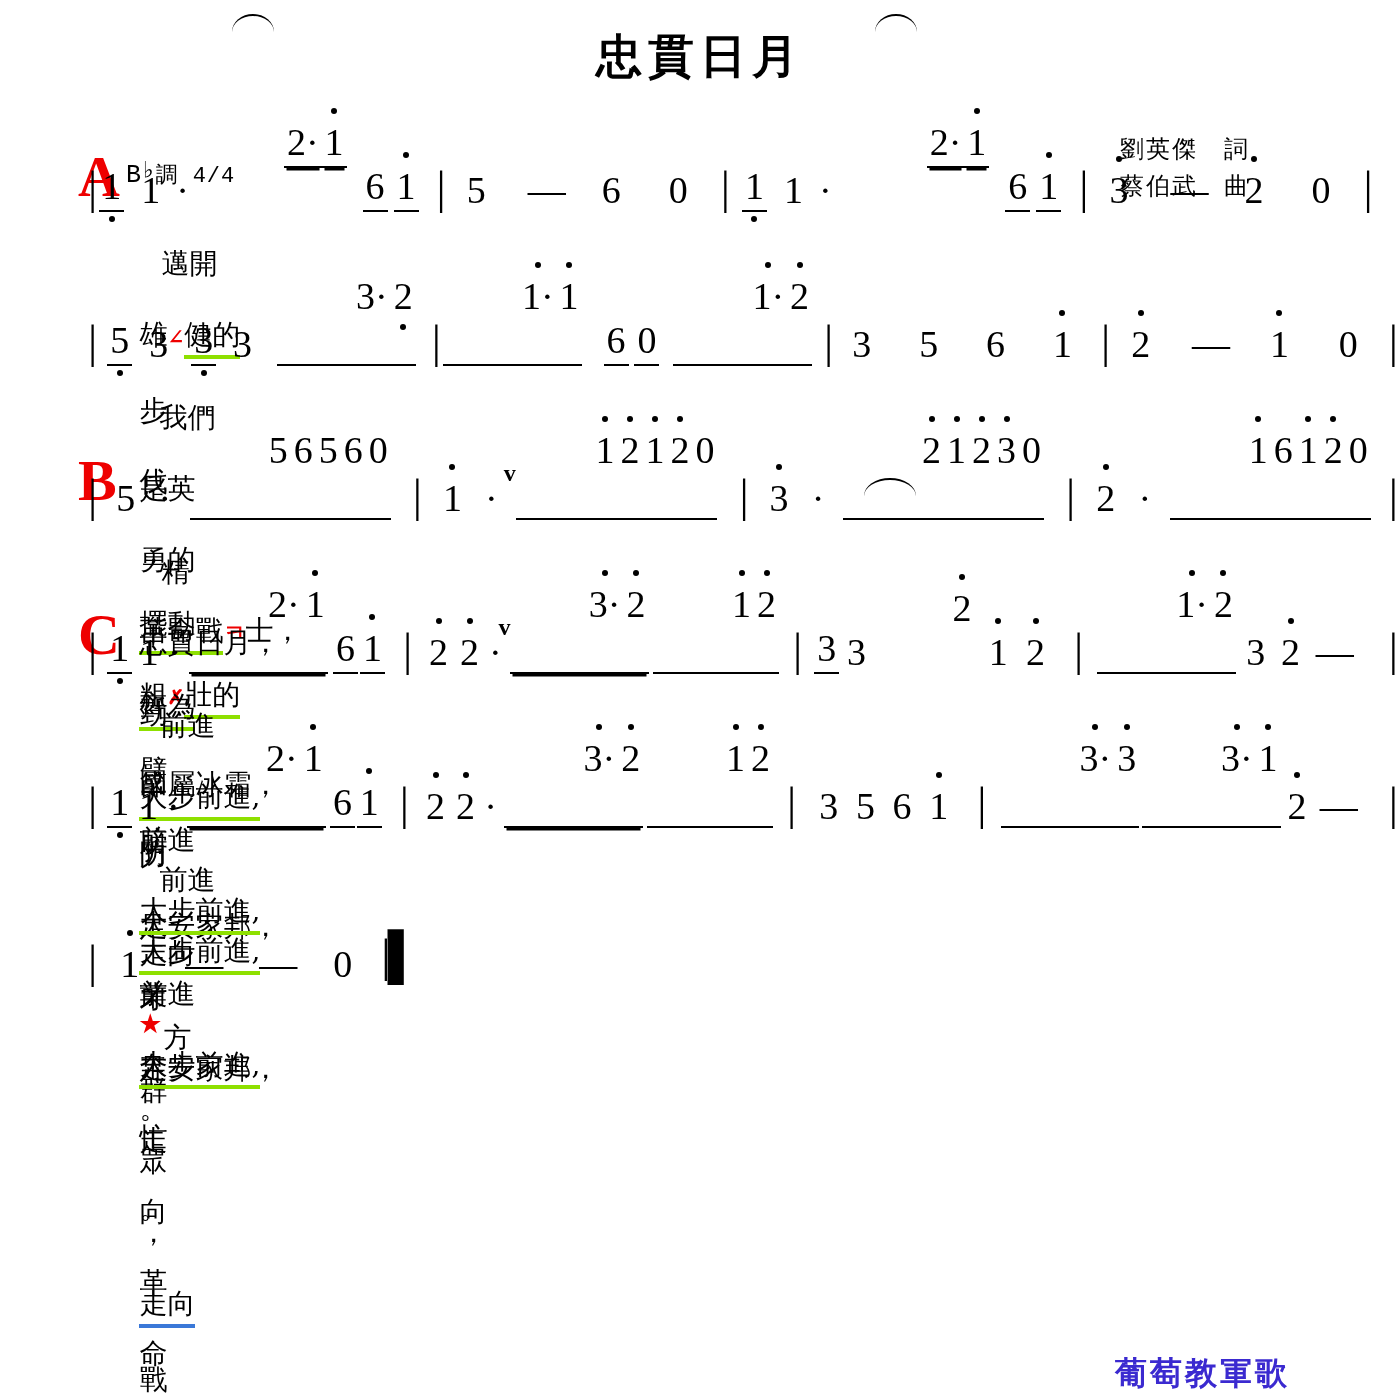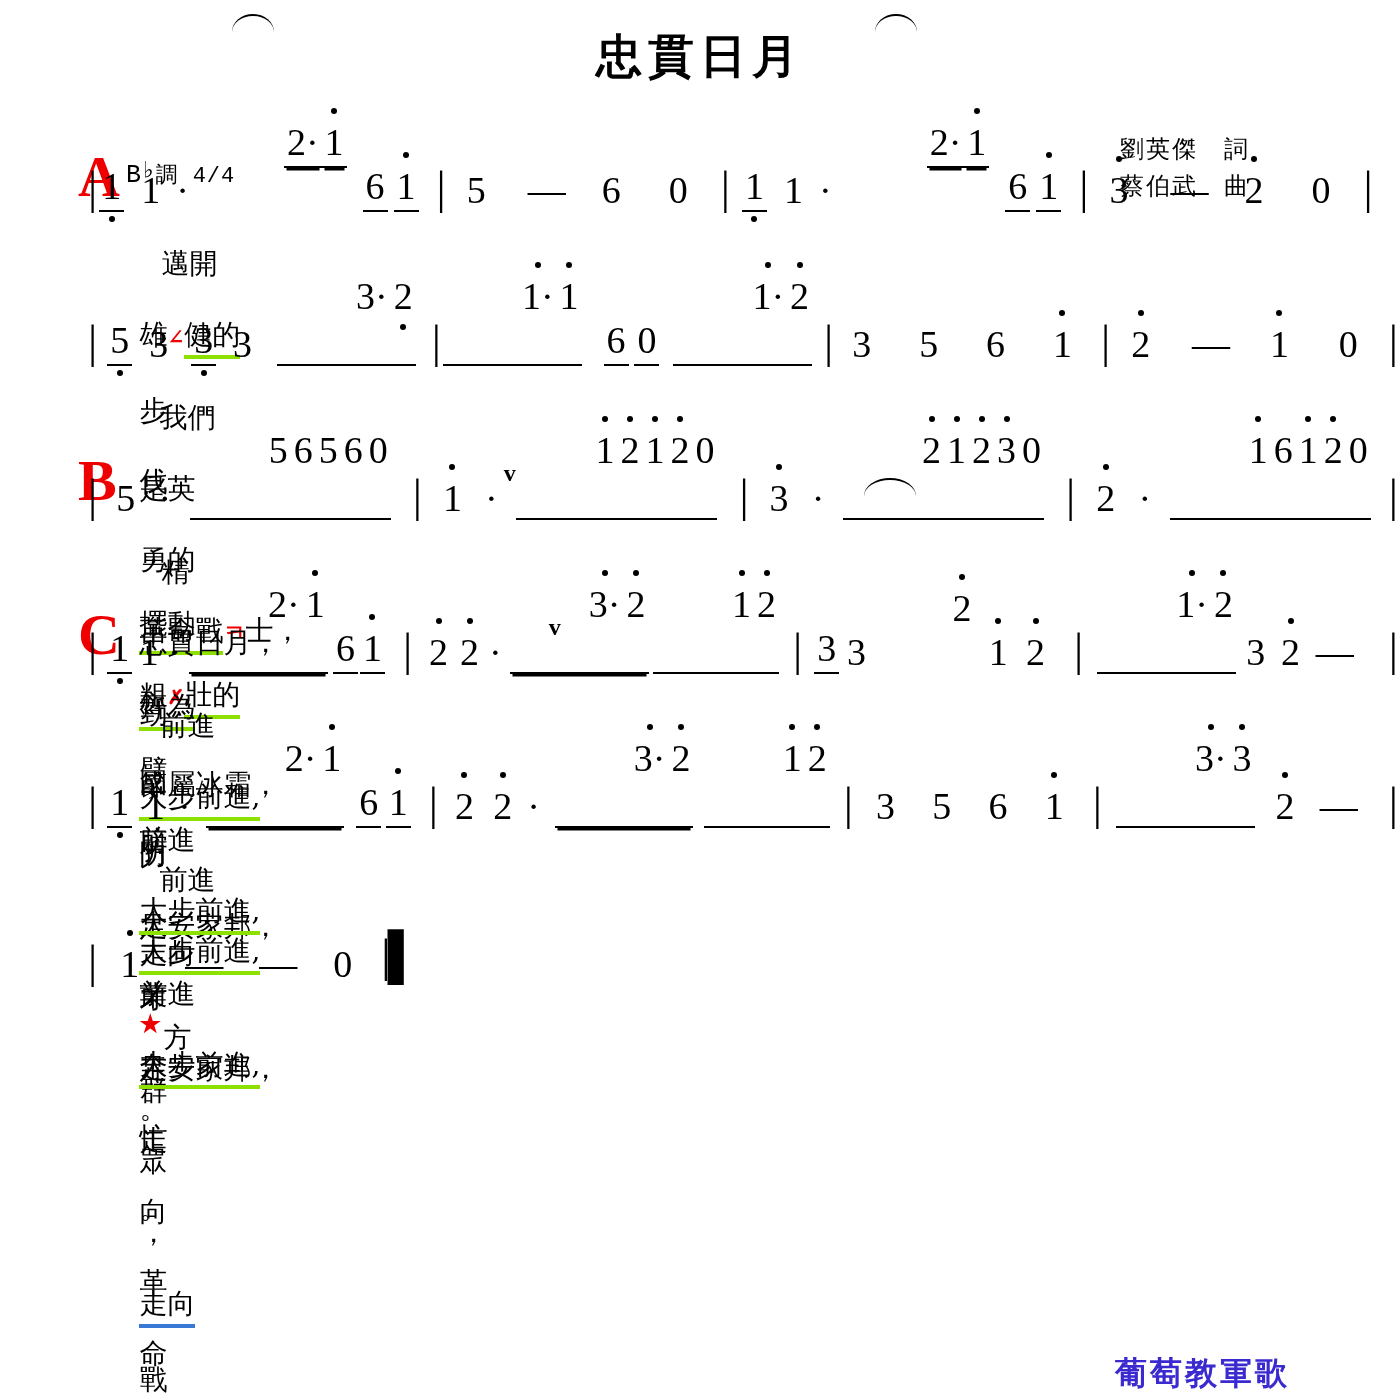--- a/index.html
+++ b/index.html
@@ -519,20 +519,23 @@
       <span class="n">5</span>
       <span class="spc" style="width:42px"></span>
       <span class="n">6</span>
       <span class="spc" style="width:42px"></span>
       <span class="n up">1</span>
       <span class="bar" style="margin-left:24px;">|</span>
       <span class="grp u1" style="margin-left:12px;">
         <span class="n up dotaug">3·</span><span class="n up">3</span>
       </span>
       <span class="spc" style="width:10px"></span>
+      <span class="grp u1">
+        <span class="n up dotaug">3·</span><span class="n up">1</span>
+      </span>
       <span class="spc" style="width:14px"></span>
       <span class="n up">2</span>
       <span class="spc" style="width:26px"></span>
       <span class="n">—</span>
       <span class="bar" style="margin-left:26px;">|</span>
     </div>
     <div class="lyricrow">
       <span class="lyr" style="margin-left:20px;">前進</span>
       <span class="spc" style="width:26px"></span>
       <span class="lyr ul-green">大步前進,</span>

